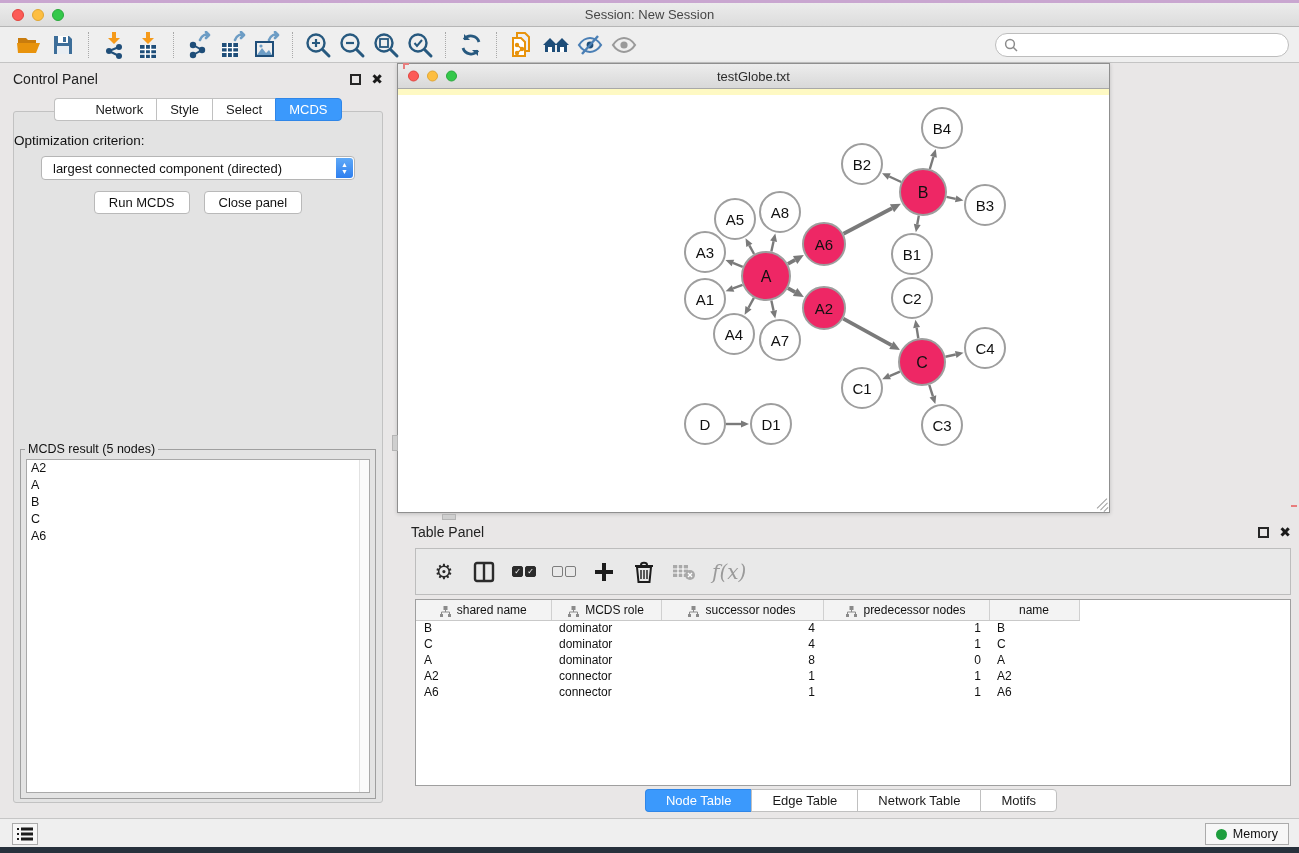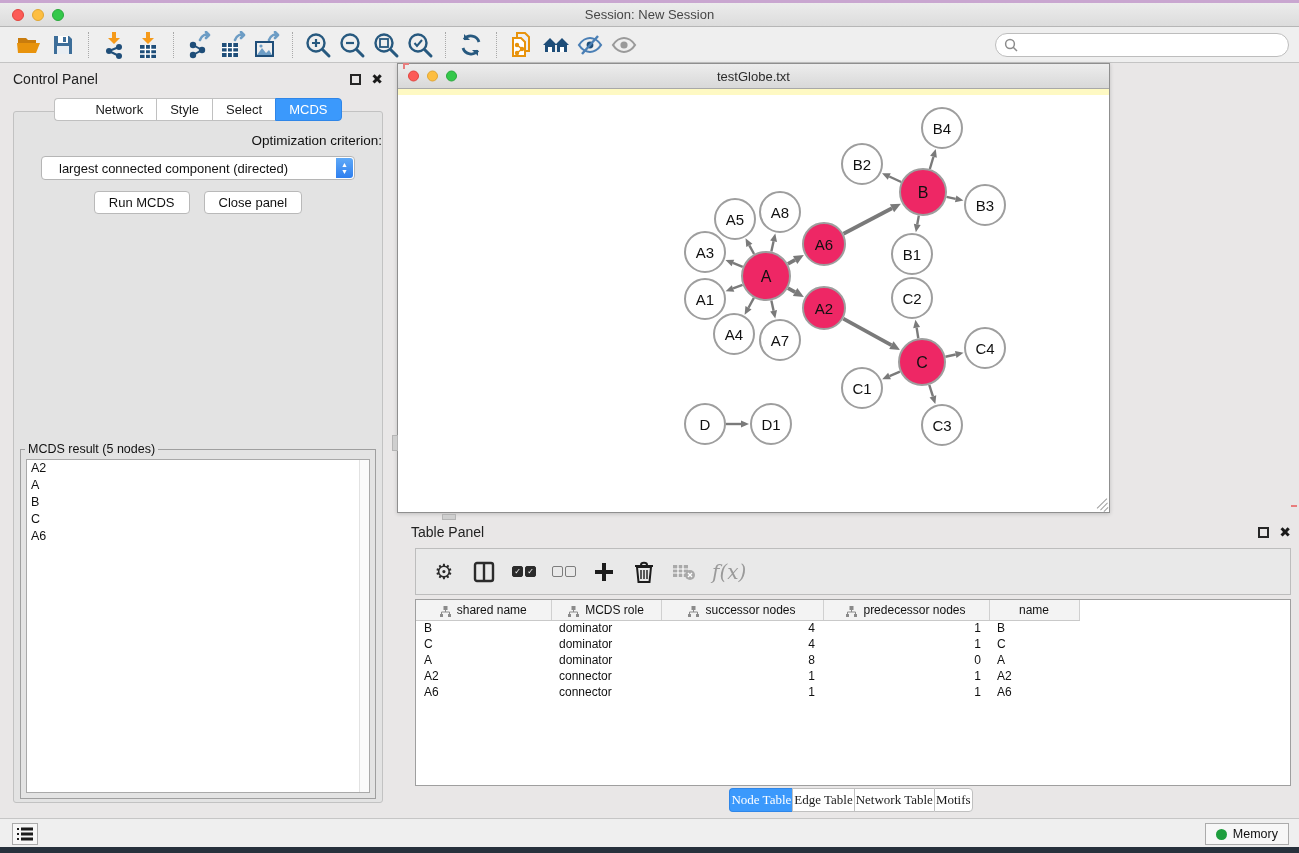--- a/index.html
+++ b/index.html
@@ -57,25 +57,25 @@
     font-size:13px; padding:3px 13px; background:#fff;
     border:1px solid #c0c0c0; border-right:none; color:#1a1a1a;
   }
   .cp-tab:first-child { border-radius:4px 0 0 4px;padding-left:40px; }
   .cp-tab:last-child  { border-radius:0 4px 4px 0; border-right:1px solid #c0c0c0; }
   .cp-tab.active { background:#3b99fc; color:#fff; border-color:#2f86e8; }
   #cp-content {
     position:absolute; left:8px; right:8px; top:44px; bottom:8px;
     background:#e3e3e3; border:1px solid #c2c2c2; border-radius:3px;
   }
-  #opt-label { text-align:right; font-size:13.5px; color:#111; margin-top:21px; }
+  #opt-label { text-align:left; font-size:13.5px; color:#111; margin-top:21px; }
   #criterion-select {
     margin:8px auto 0; width:314px; height:24px; background:#fff;
     border:1px solid #b5b5b5; border-radius:4px; display:flex; align-items:center;
-    position:relative; padding-left:17px;
+    position:relative; padding-left:11px;
   }
   #criterion-select .sel-text { font-size:13px; color:#111; }
   .sel-stepper {
     position:absolute; right:1px; top:1px; bottom:1px; width:17px;
     background:linear-gradient(#5fa9f7,#2e7fef); border-radius:0 3px 3px 0;
     display:flex; flex-direction:column; align-items:center; justify-content:center; gap:1px;
   }
   .sel-stepper span { color:#fff; font-size:7px; line-height:6px; }
   #cp-buttons { display:flex; justify-content:center; gap:14px; margin-top:11px; }
   .cp-btn {
@@ -150,22 +150,22 @@
   #data-table th .th-inner { display:flex; align-items:flex-end; justify-content:center; gap:6px; }
   #data-table td {
     font-size:12px; color:#111; height:16px; padding:0 8px; white-space:nowrap;
   }
   td.num { text-align:right; }
   .attr-icon { flex:0 0 auto; }
 
   
   #tp-tabs { position:absolute; left:0; right:0; bottom:1px; display:flex; justify-content:center; }
   .tp-tab {
-    font-size:13px; padding:3px 1px; background:#fff; color:#1a1a1a;
-    border:1px solid #c0c0c0; border-right:none;font-family:Liberation Serif, serif;
+    font-size:13px; padding:3px 20px; background:#fff; color:#1a1a1a;
+    border:1px solid #c0c0c0; border-right:none;
   }
   .tp-tab:first-child { border-radius:4px 0 0 4px; }
   .tp-tab:last-child  { border-radius:0 4px 4px 0; border-right:1px solid #c0c0c0; }
   .tp-tab.active { background:#3b99fc; color:#fff; border-color:#2f86e8; }
 
   
   #statusbar {
     left:0; top:818px; width:1299px; height:29px;
     background:#efefef; border-top:1px solid #c6c6c6;
   }

